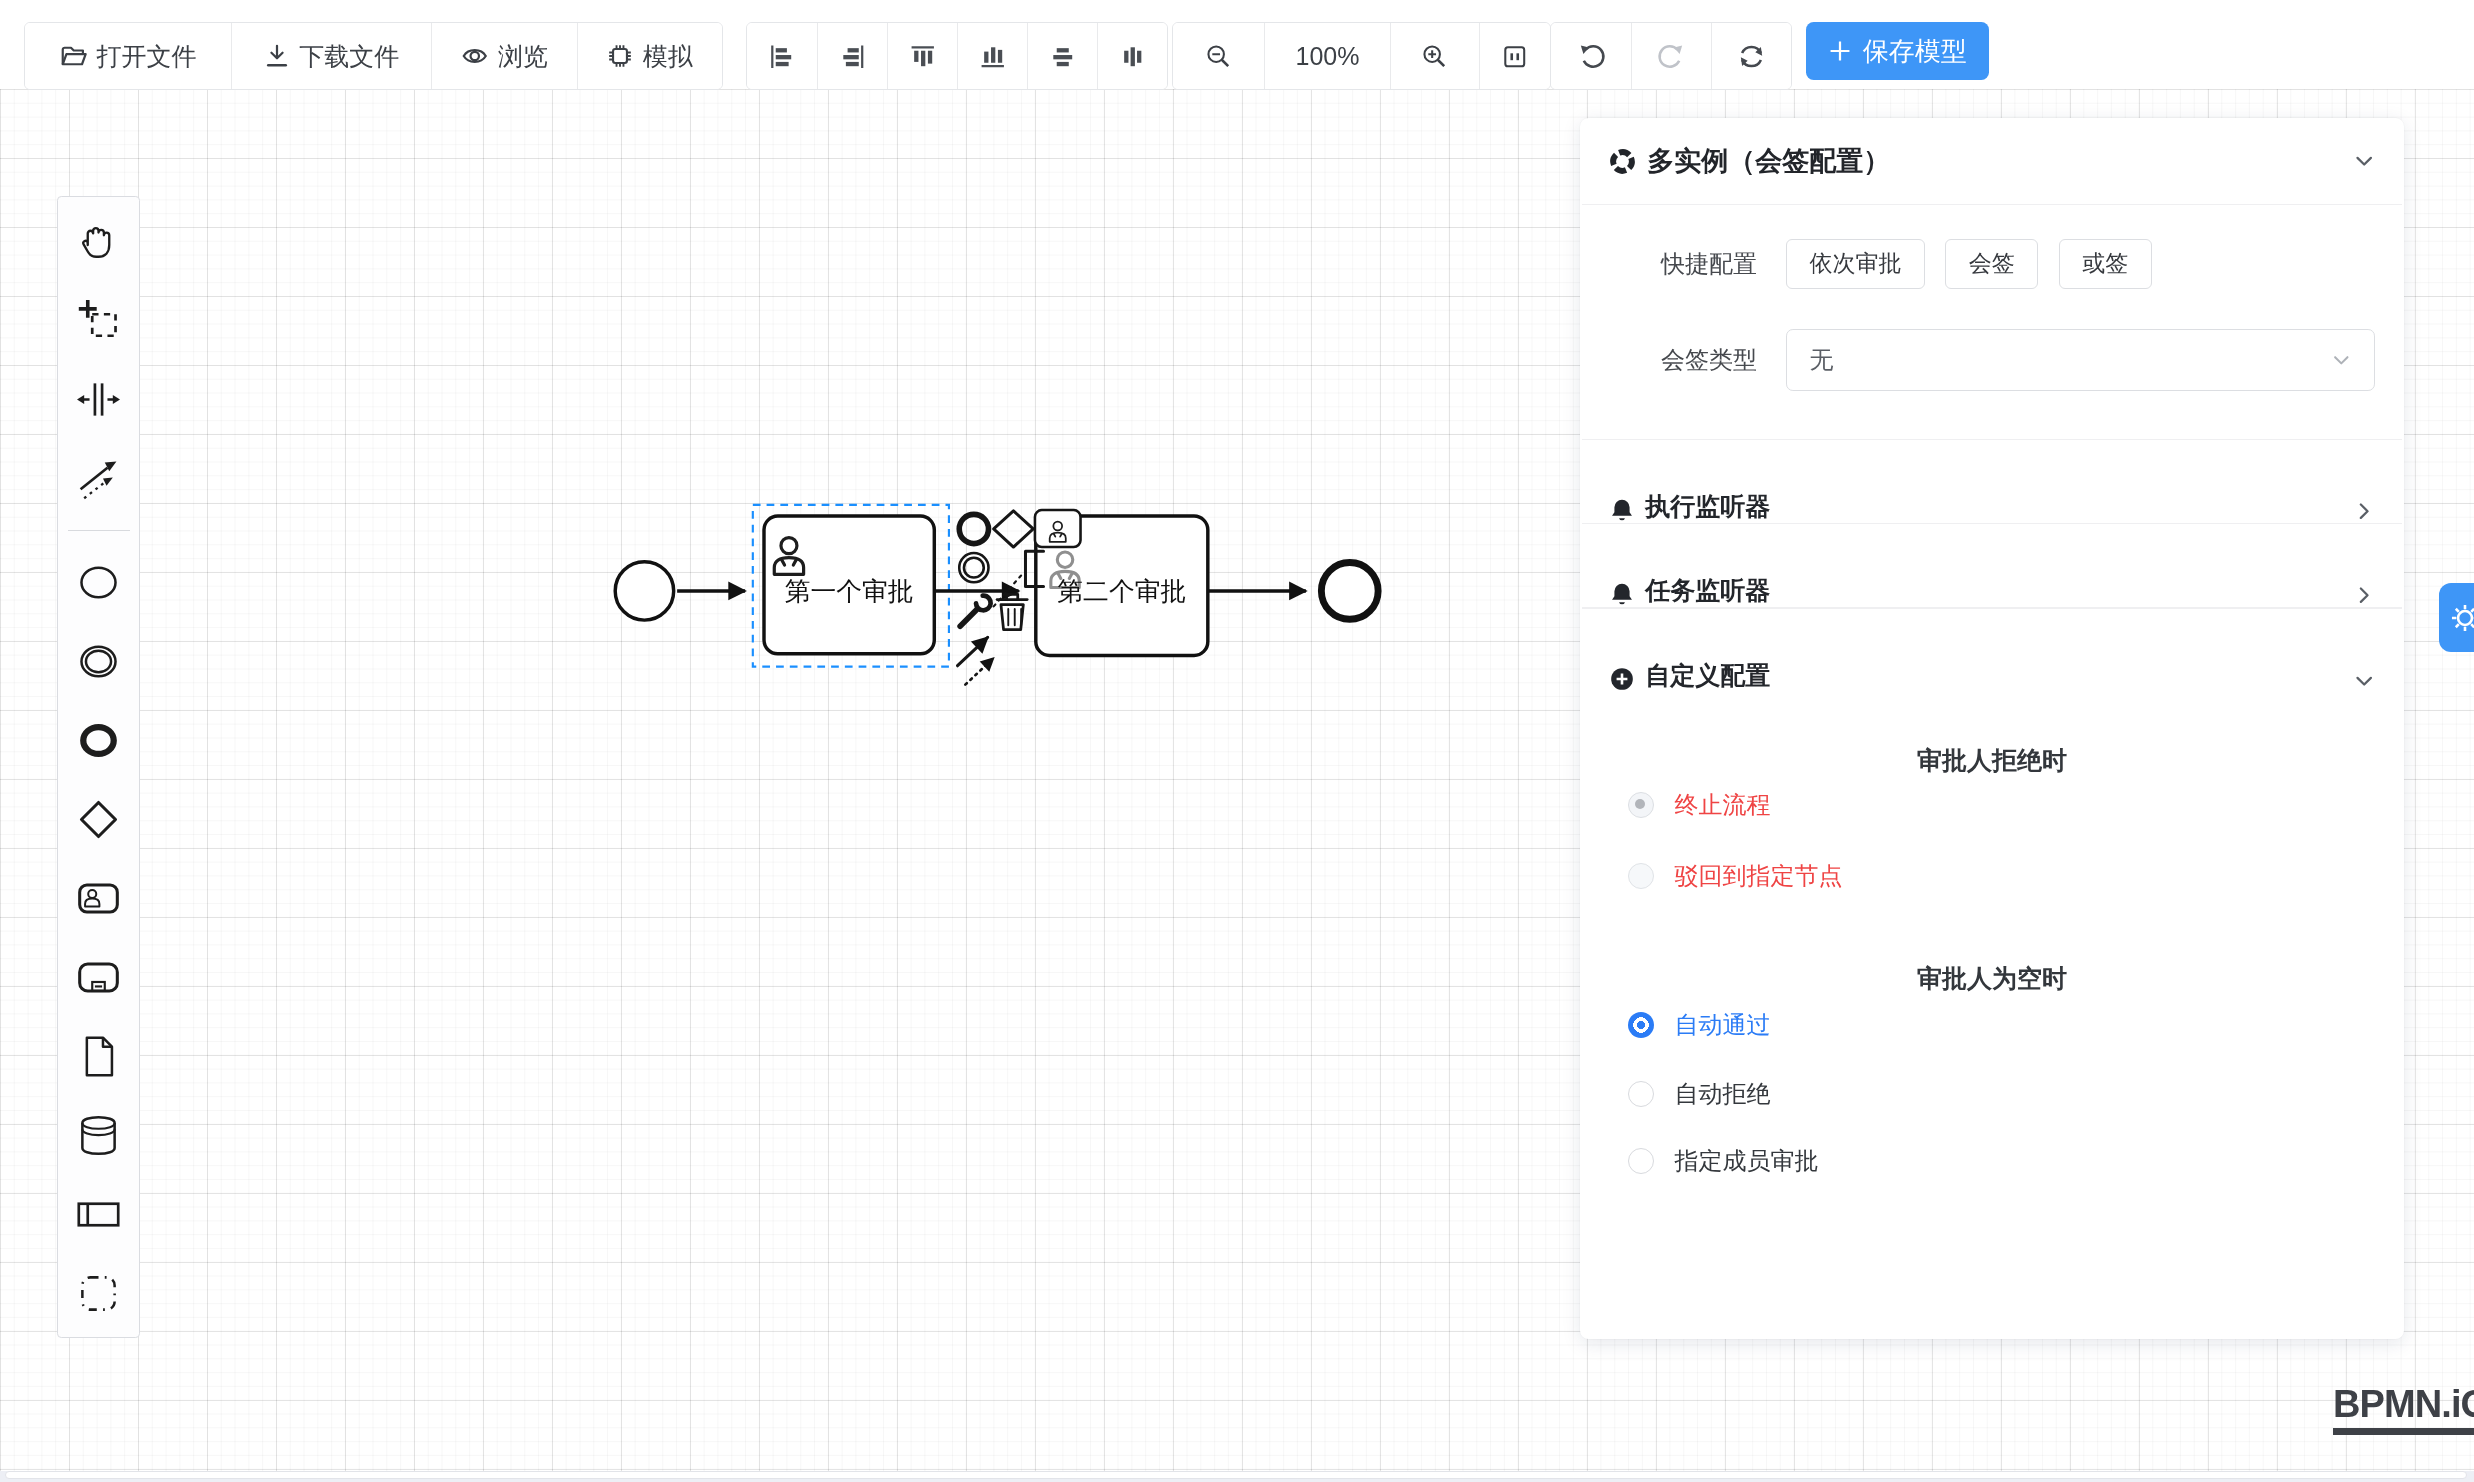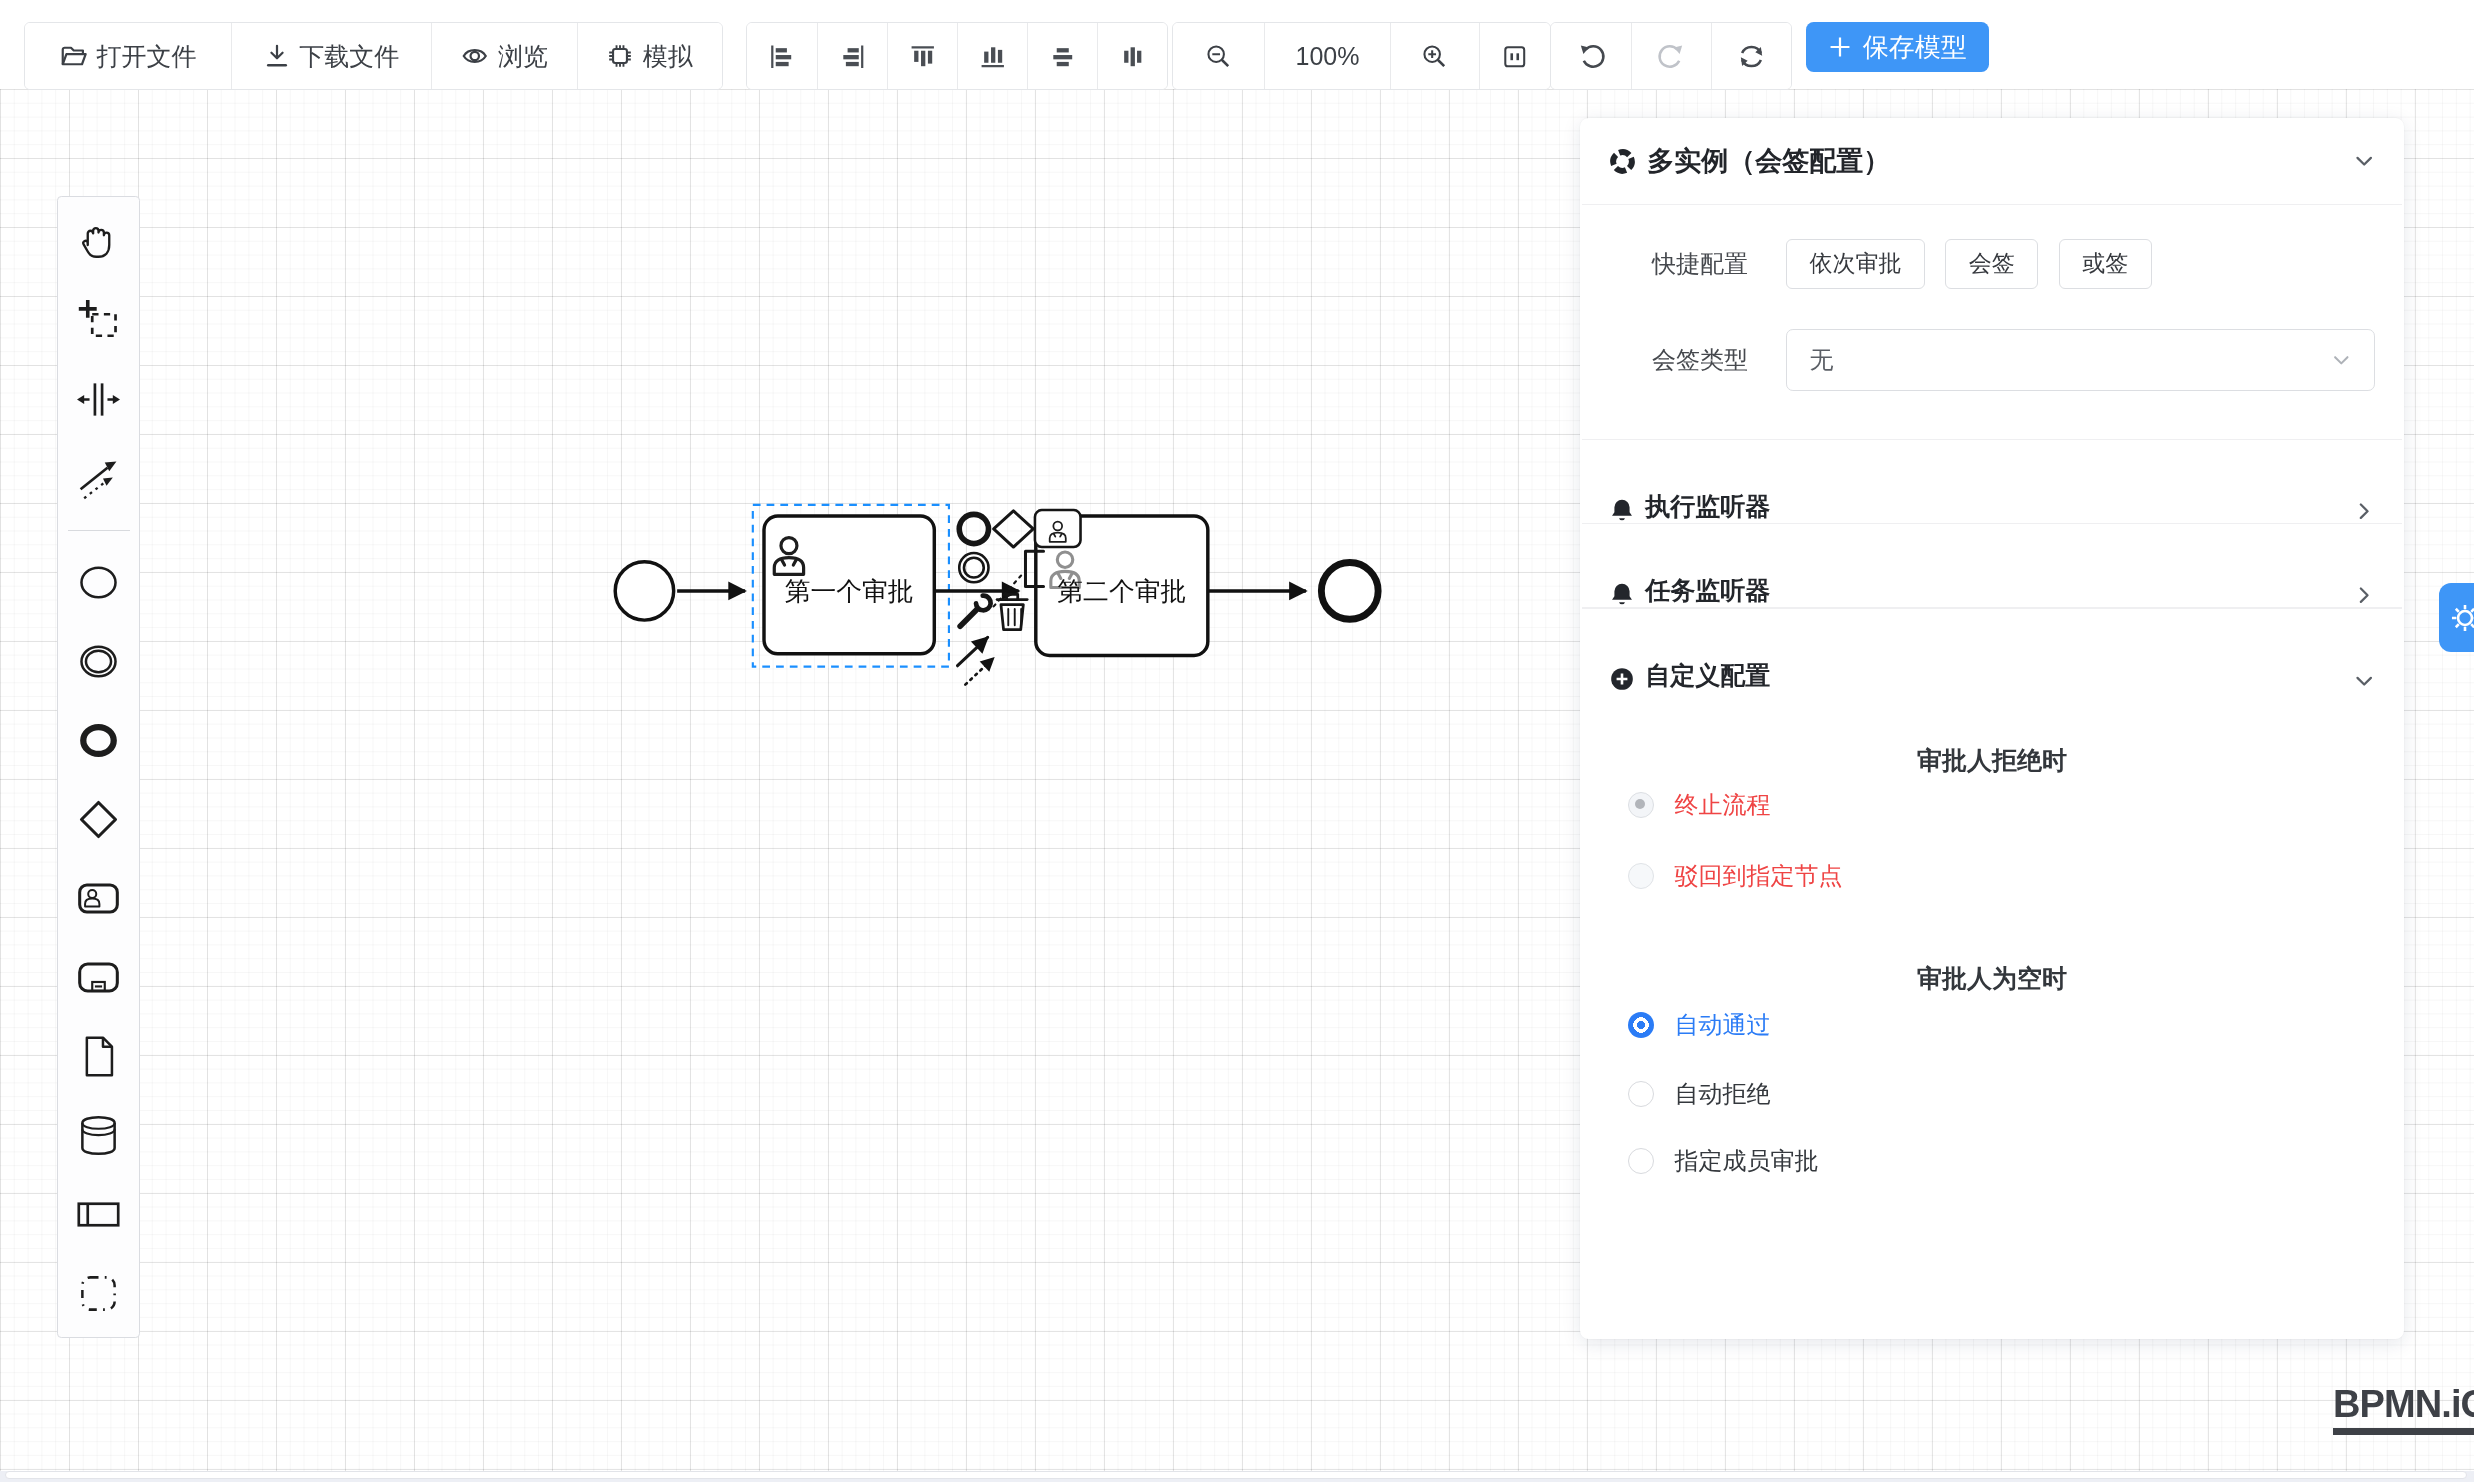--- a/index.html
+++ b/index.html
@@ -20,39 +20,39 @@
 
   
   .toolbar { position:absolute; left:0; top:0; width:100%; height:89px; background:#fff; }
   .tgroup { position:absolute; top:22.4px; height:68px; display:flex; background:#fff;
     border:0.9px solid #e4e6e9; border-radius:6px; overflow:hidden; }
   .tbtn { display:flex; align-items:center; justify-content:center; gap:9.5px;
     font-size:25px; color:#3c4046; background:#fff; border:none; border-left:0.9px solid #e9eaec;
     cursor:pointer; padding:0 6.9px; }
   .tbtn:first-child { border-left:none; }
   .tbtn svg { flex:none; }
-  .savebtn { position:absolute; left:1806px; top:22.4px; width:183px; height:50px;
+  .savebtn { position:absolute; left:1806px; top:22.4px; width:183px; height:58px;
     background:#3E96F7; color:#fff; border:none; border-radius:7.7px; font-size:26px;
     display:flex; align-items:center; justify-content:center; gap:10.3px; cursor:pointer; }
 
   
   .palette { position:absolute; left:57px; top:196px; width:83px; padding:22.4px 0 20.6px;
     background:#fdfdfe; border:0.9px solid #dadce1; border-radius:4.3px;
     display:flex; flex-direction:column; align-items:center; gap:34px; }
   .pitem { width:45px; height:45px; display:flex; align-items:center; justify-content:center; cursor:pointer; }
   .pdiv { width:62px; height:0.9px; background:#d8dade; margin:-5.2px 0; }
 
   
   .panel { position:absolute; left:1580px; top:118px; width:824px; height:1221px;
     background:#fff; border-radius:8.6px; box-shadow:0 4.3px 19px rgba(20,40,80,.10), 0 0 0 0.9px rgba(0,0,0,.02); }
   .panel-header { height:86px; padding:0 29px; display:flex; align-items:center; gap:11.2px; cursor:pointer; }
   .panel-title { font-size:27px; font-weight:bold; color:#22252a; flex:1; }
   .hr { height:0.9px; background:#efeff1; margin:0 1.7px; }
   .form-row { display:flex; align-items:center; padding:0 29px; }
-  .form-label { width:105px; margin-left:43px; margin-right:29px; text-align:left;
+  .form-label { width:105px; margin-left:43px; margin-right:29px; text-align:right;
     font-size:24px; color:#46494e; flex:none; }
   .chipbtn { height:50px; padding:0 22.4px; margin-right:20.6px; background:#fff;
     border:0.9px solid #dcdee2; border-radius:6px; font-size:23px; color:#36393e; cursor:pointer; }
   .selectbox { flex:1; height:62px; border:0.9px solid #dcdee2; border-radius:6.9px;
     display:flex; align-items:center; padding:0 22.4px; font-size:24px; color:#5b5f66; cursor:pointer; }
   .selectbox .val { flex:1; }
   .sec-row { height:83px; padding:0 29px; display:flex; align-items:flex-end; gap:10.3px; cursor:pointer; }
   .sec-label { flex:1; font-size:25px; font-weight:bold; color:#23262b; }
   .subhead { margin-top:29px; height:34px; padding:0 29px; display:flex; align-items:center; gap:22.4px;flex-direction:column; }
   .subhead .ln-s { width:52px; height:1.7px; background:#e7e8ea; }

